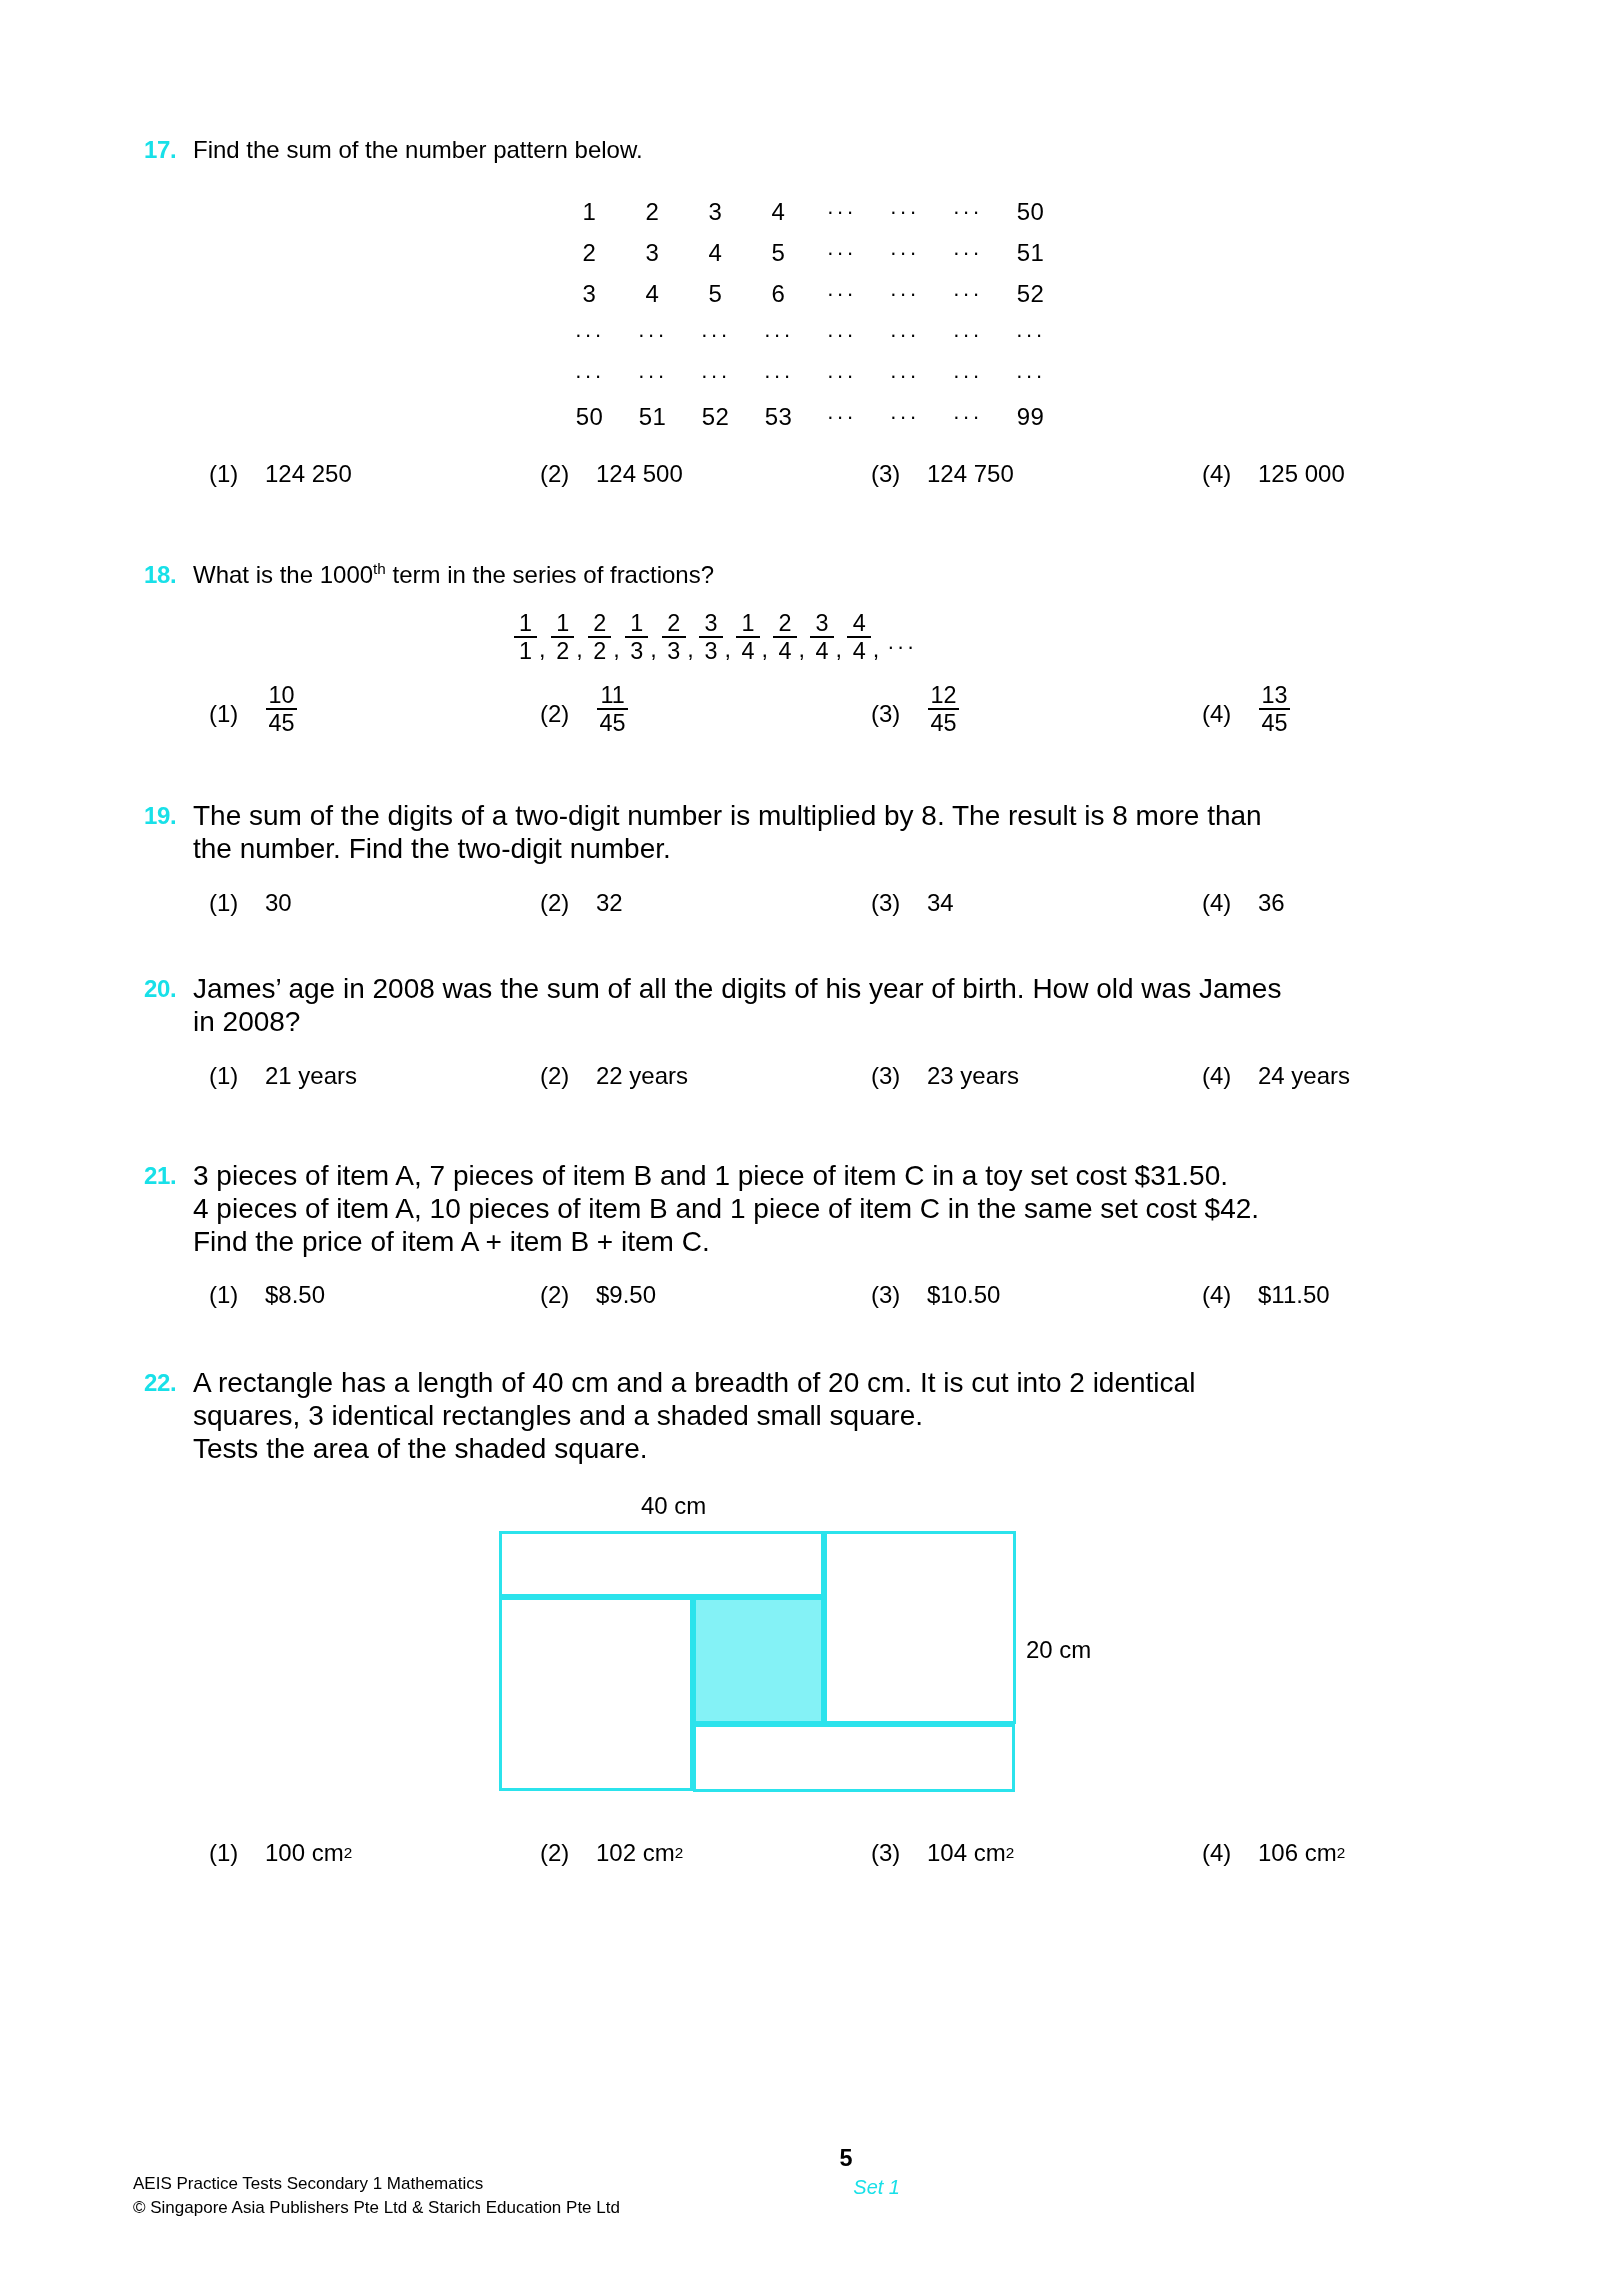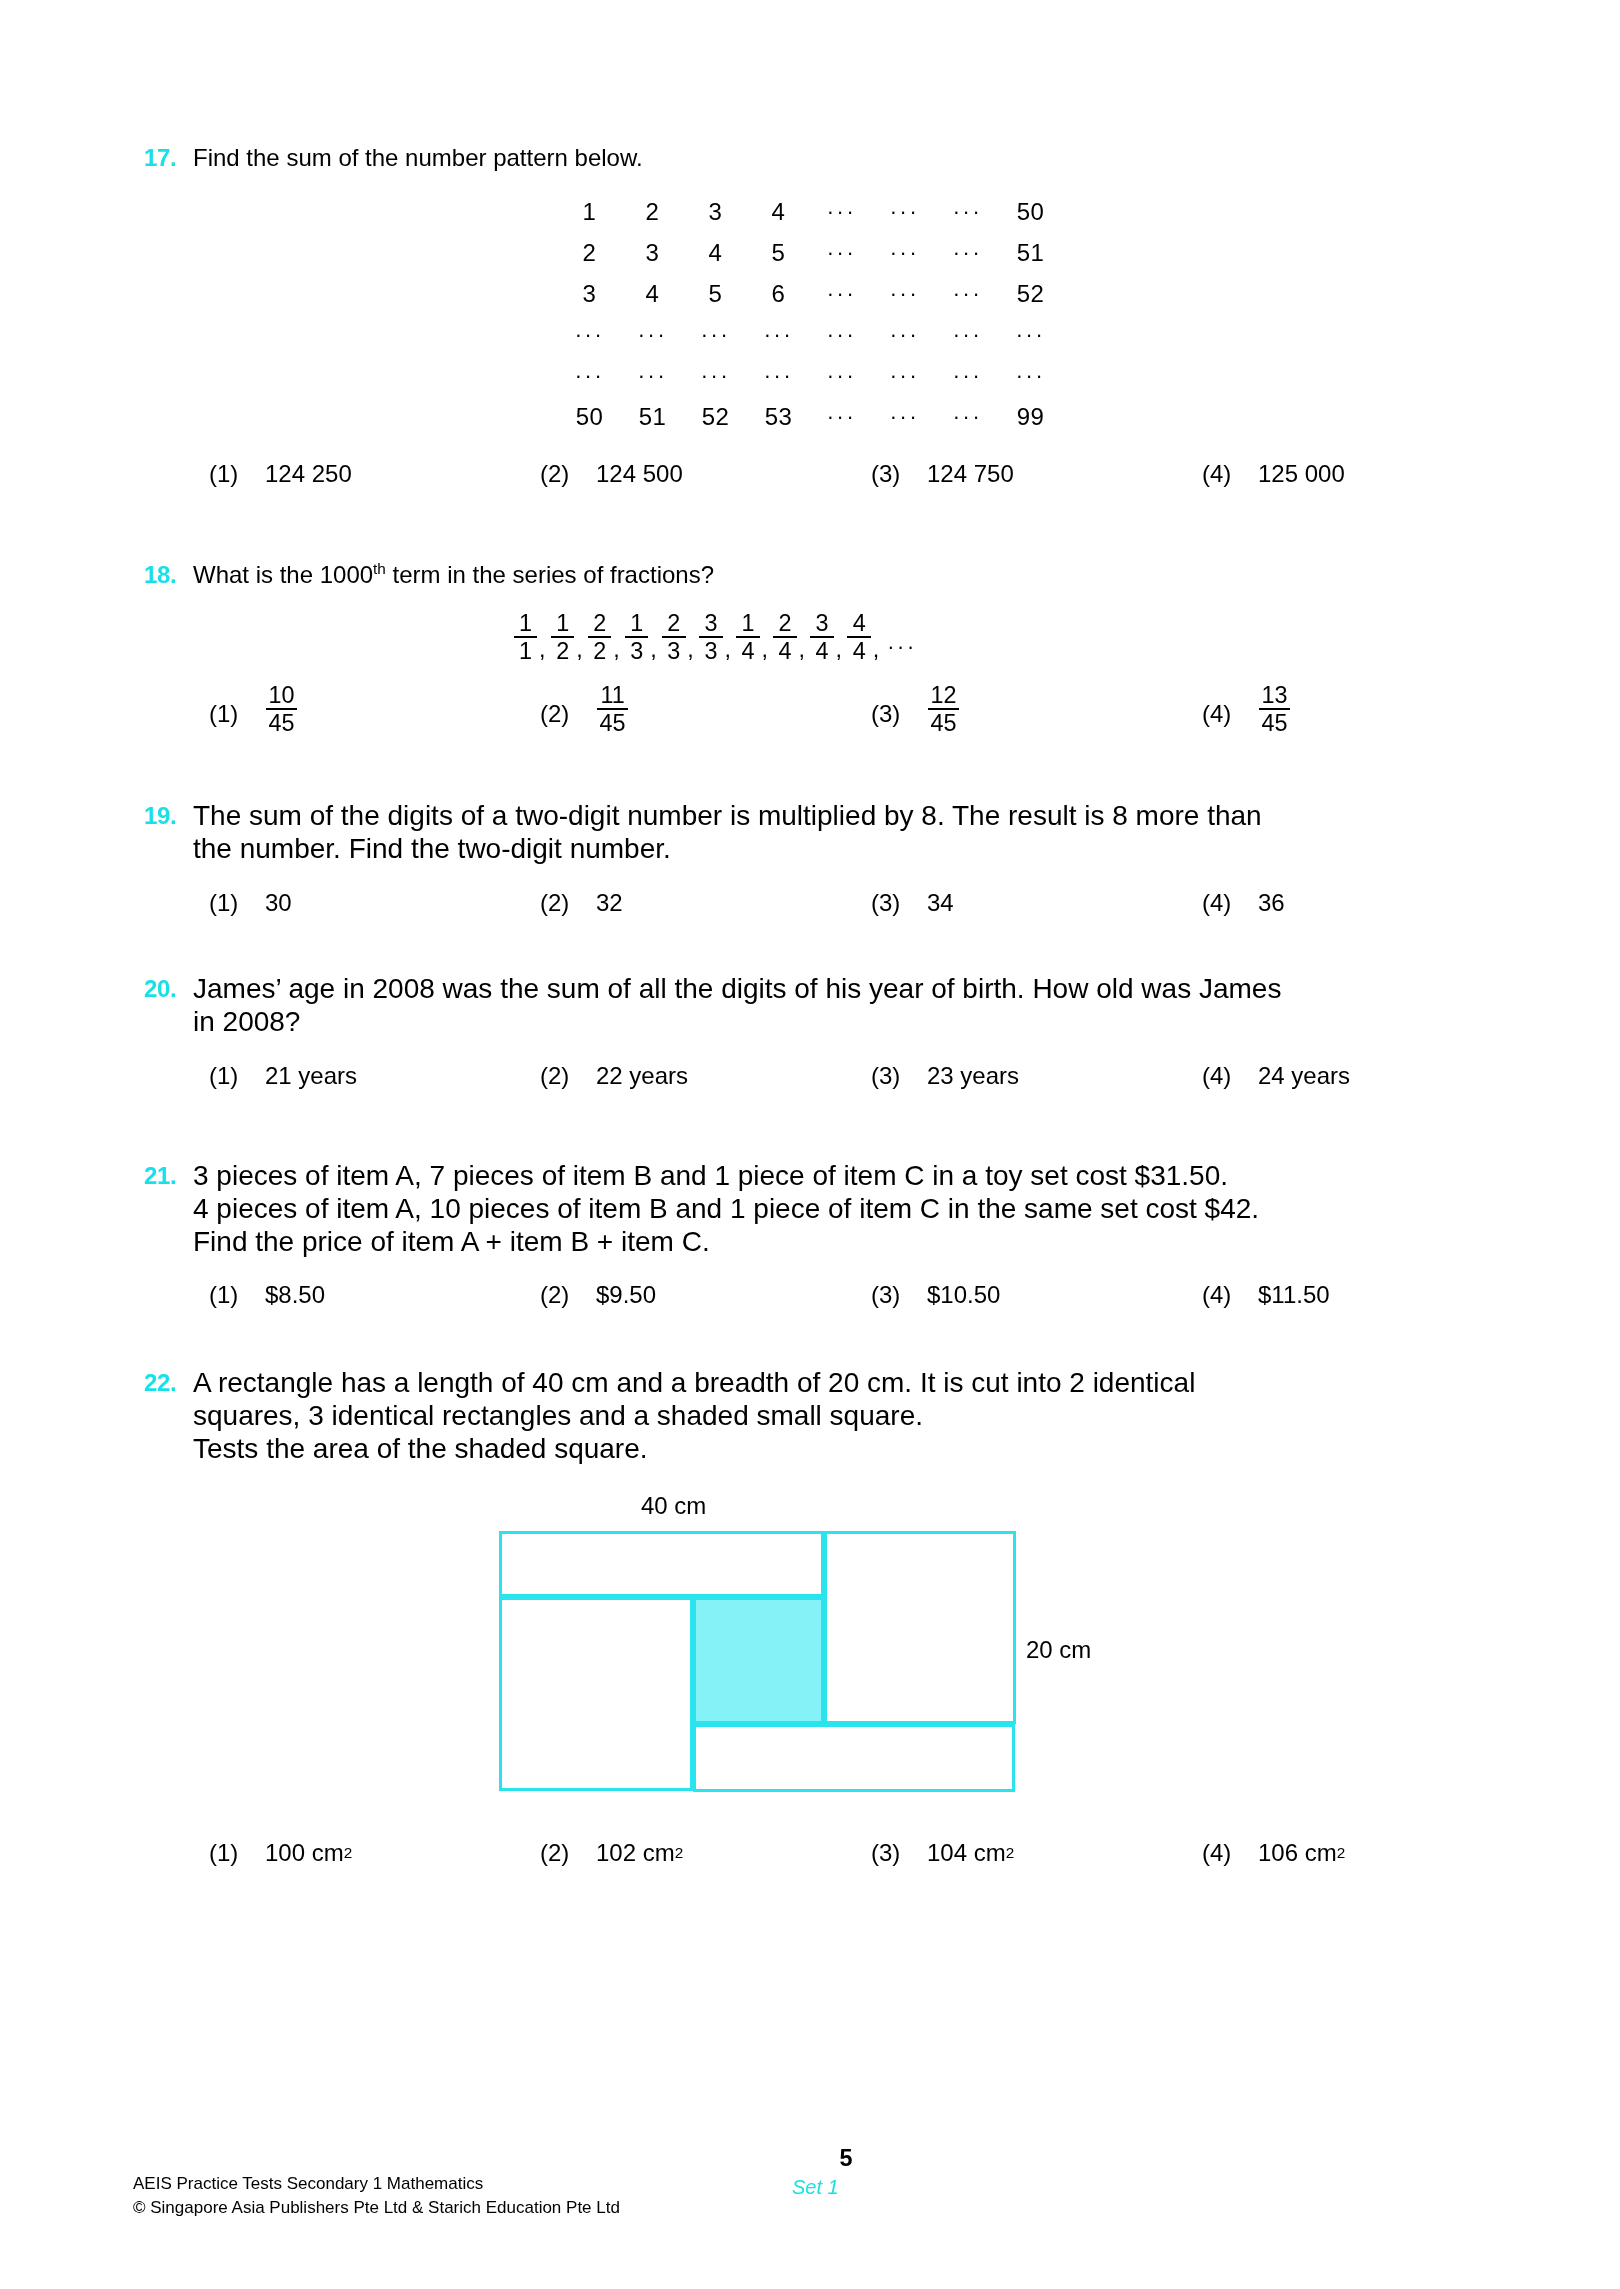--- a/index.html
+++ b/index.html
@@ -212,33 +212,33 @@
     text-align: center;
     font-size: 23.4px;
     font-weight: bold;
     line-height: 29px;
   }
   .footer-set {
     position: absolute;
     left: 792px;
     top: 23.4px;
     width: 108px;
-    text-align: left;
+    text-align: right;
     font-size: 20px;
     font-style: italic;
     color: #18E0E8;
     line-height: 27px;
   }
 </style>
 </head>
 <body>
 
 <div class="page">
 
-  <div class="q" style="top:133px;margin-top:8px;">
+  <div class="q" style="top:133px;">
     <div class="qrow">
       <div class="qnum">17.</div>
       <div class="qbody">Find the sum of the number pattern below.</div>
     </div>
   </div>
 
   <div class="numgrid">
     <div class="numgrid-row">
       <div class="numgrid-cell">1</div>
       <div class="numgrid-cell">2</div>

